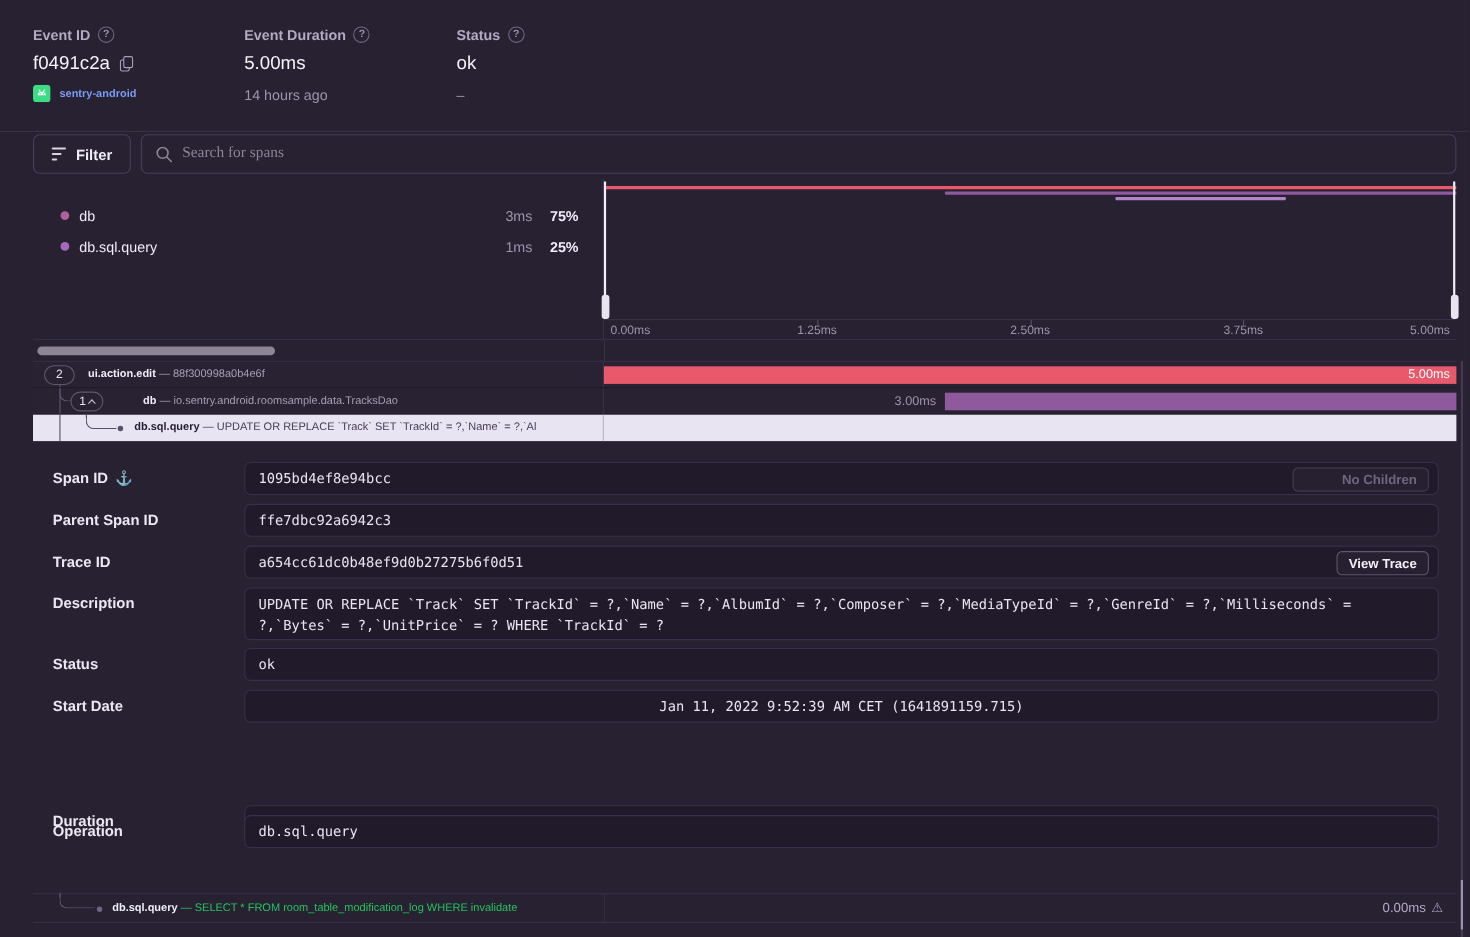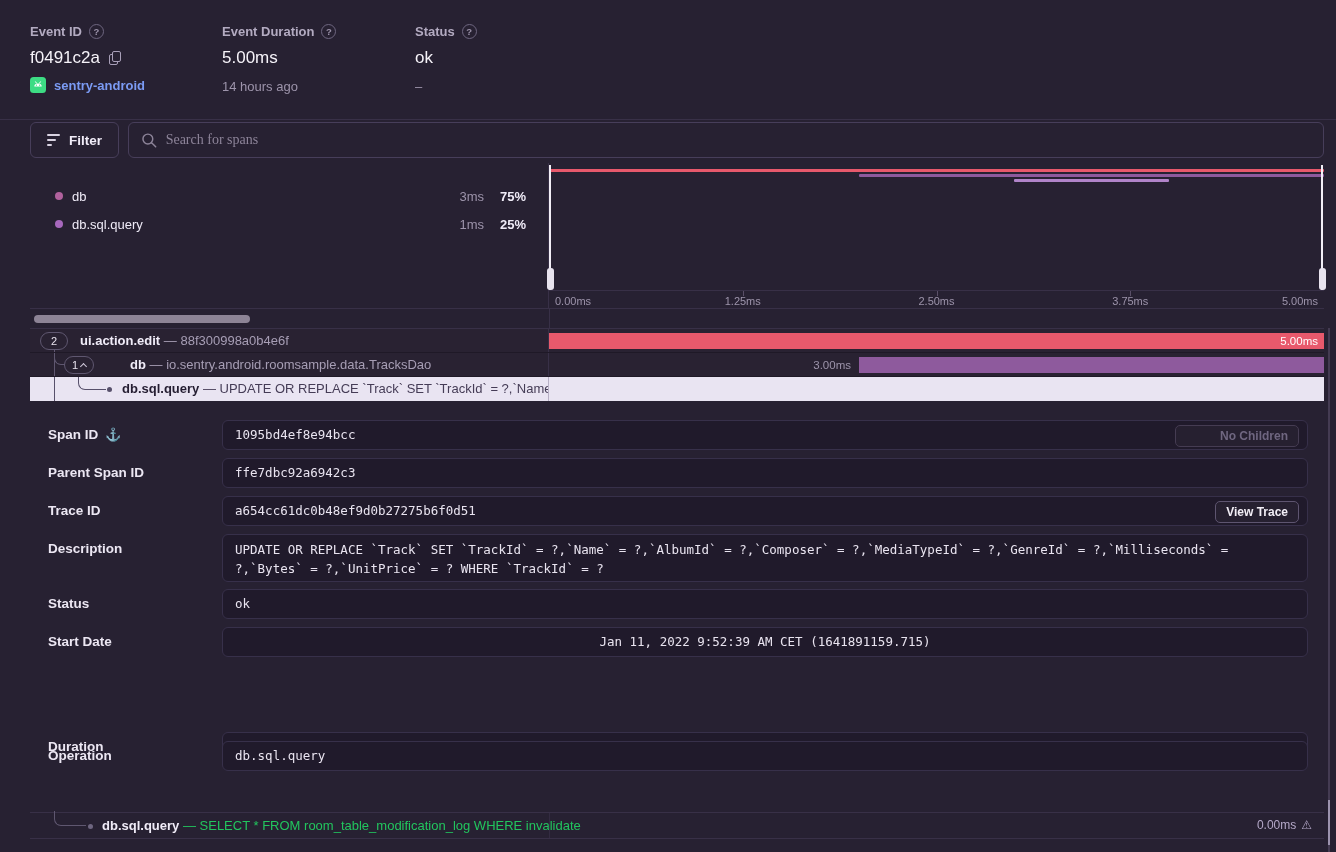--- a/index.html
+++ b/index.html
@@ -18,21 +18,21 @@
   .hcol { position:absolute; top:24px; }
   .hcol.c1 { left:30px; } .hcol.c2 { left:222px; } .hcol.c3 { left:415px; }
   .hdr-label { font-size:13px; font-weight:bold; color:#b3abc1; display:flex; align-items:center; gap:7px; }
   .help-icon { width:15px; height:15px; border:1.2px solid #6e6680; border-radius:50%; font-size:9.5px; font-weight:bold;
                color:#9d94ab; display:inline-flex; align-items:center; justify-content:center; cursor:pointer; }
   .hdr-value { font-size:17px; color:#f6f3f9; margin-top:9px; display:flex; align-items:center; gap:9px; }
   .copy-icon { position:relative; width:13px; height:15px; display:inline-block; cursor:pointer; }
   .copy-icon .r1, .copy-icon .r2 { position:absolute; width:9px; height:11px; border:1.4px solid #a89fb8; border-radius:2px; background:#272132; }
   .copy-icon .r1 { left:3px; top:0; } .copy-icon .r2 { left:0; top:3px; }
   .hdr-sub { margin-top:11px; font-size:13px; color:#9d94ab; }
-  .project { display:flex; align-items:flex-end; gap:8px; margin-top:9px; font-size:13px; font-weight:bold; cursor:pointer; }
+  .project { display:flex; align-items:center; gap:8px; margin-top:9px; font-size:10px; font-weight:bold; cursor:pointer; }
 
   
   .filter-btn { position:absolute; left:30px; top:122px; width:89px; height:36px; border:1px solid #473e5a; border-radius:6px;
                 display:flex; align-items:center; justify-content:center; gap:9px; cursor:pointer; background:transparent; }
   .filter-ico { display:flex; flex-direction:column; gap:3px; align-items:flex-start; }
   .filter-ico i { display:block; height:2px; border-radius:1px; background:#d9d3e2; }
   .filter-ico i:nth-child(1){width:13px;} .filter-ico i:nth-child(2){width:9px;} .filter-ico i:nth-child(3){width:5px;}
   .filter-label { font-size:13.5px; font-weight:bold; color:#f0ecf8; }
   .searchbox { position:absolute; left:128px; top:122px; width:1196px; height:36px; border:1px solid #473e5a; border-radius:6px;
                display:flex; align-items:center; padding:0 12px; gap:9px; }
@@ -77,21 +77,21 @@
   .srow .name-cell { position:relative; width:519px; height:100%; border-right:1px solid #383047; overflow:hidden; white-space:nowrap; }
   .srow .dur-cell { position:relative; width:775px; height:100%; }
   .pill { position:absolute; height:18px; top:3px; border:1px solid #5f5770; border-radius:9px; display:flex; align-items:center;
           justify-content:center; gap:3px; font-size:11px; color:#e8e3ee; background:transparent; cursor:pointer; z-index:2; }
   .pill2 { left:10px; width:28px; }
   .pill1 { left:34px; width:30px; }
   .chev-up { width:5px; height:5px; border-left:1.5px solid #cfc8da; border-top:1.5px solid #cfc8da; transform:rotate(45deg); margin-top:2px; }
   .tree-v { position:absolute; width:1px; background:#5f5770; z-index:1; }
   .elbow { position:absolute; border-left:1px solid #5f5770; border-bottom:1px solid #5f5770; border-bottom-left-radius:7px; z-index:1; }
   .tree-dot { position:absolute; width:5px; height:5px; border-radius:50%; background:#57506b; z-index:1; }
-  .span-txt { position:absolute; top:0; line-height:24px; font-size:13px; white-space:nowrap;text-align:right; }
+  .span-txt { position:absolute; top:0; line-height:24px; font-size:10px; white-space:nowrap;text-align:right; }
   .span-op { font-weight:bold; color:#f0ecf8; }
   .span-desc { color:#a79eb5; }
   .selected .span-op { color:#241d31; }
   .selected .span-desc { color:#453c56; }
   .bar { position:absolute; top:4px; height:16px; }
   .bar-label-in { position:absolute; right:6px; top:0; line-height:16px; font-size:11.5px; color:#ffffff; }
   .dur-label { position:absolute; top:0; line-height:24px; font-size:11.5px; color:#9d94ab; white-space:nowrap; }
   .row2 .dur-label { right:calc(60% + 8px); }
   .row3 .dur-label { right:calc(40% + 8px); color:#4a415c; }
 

